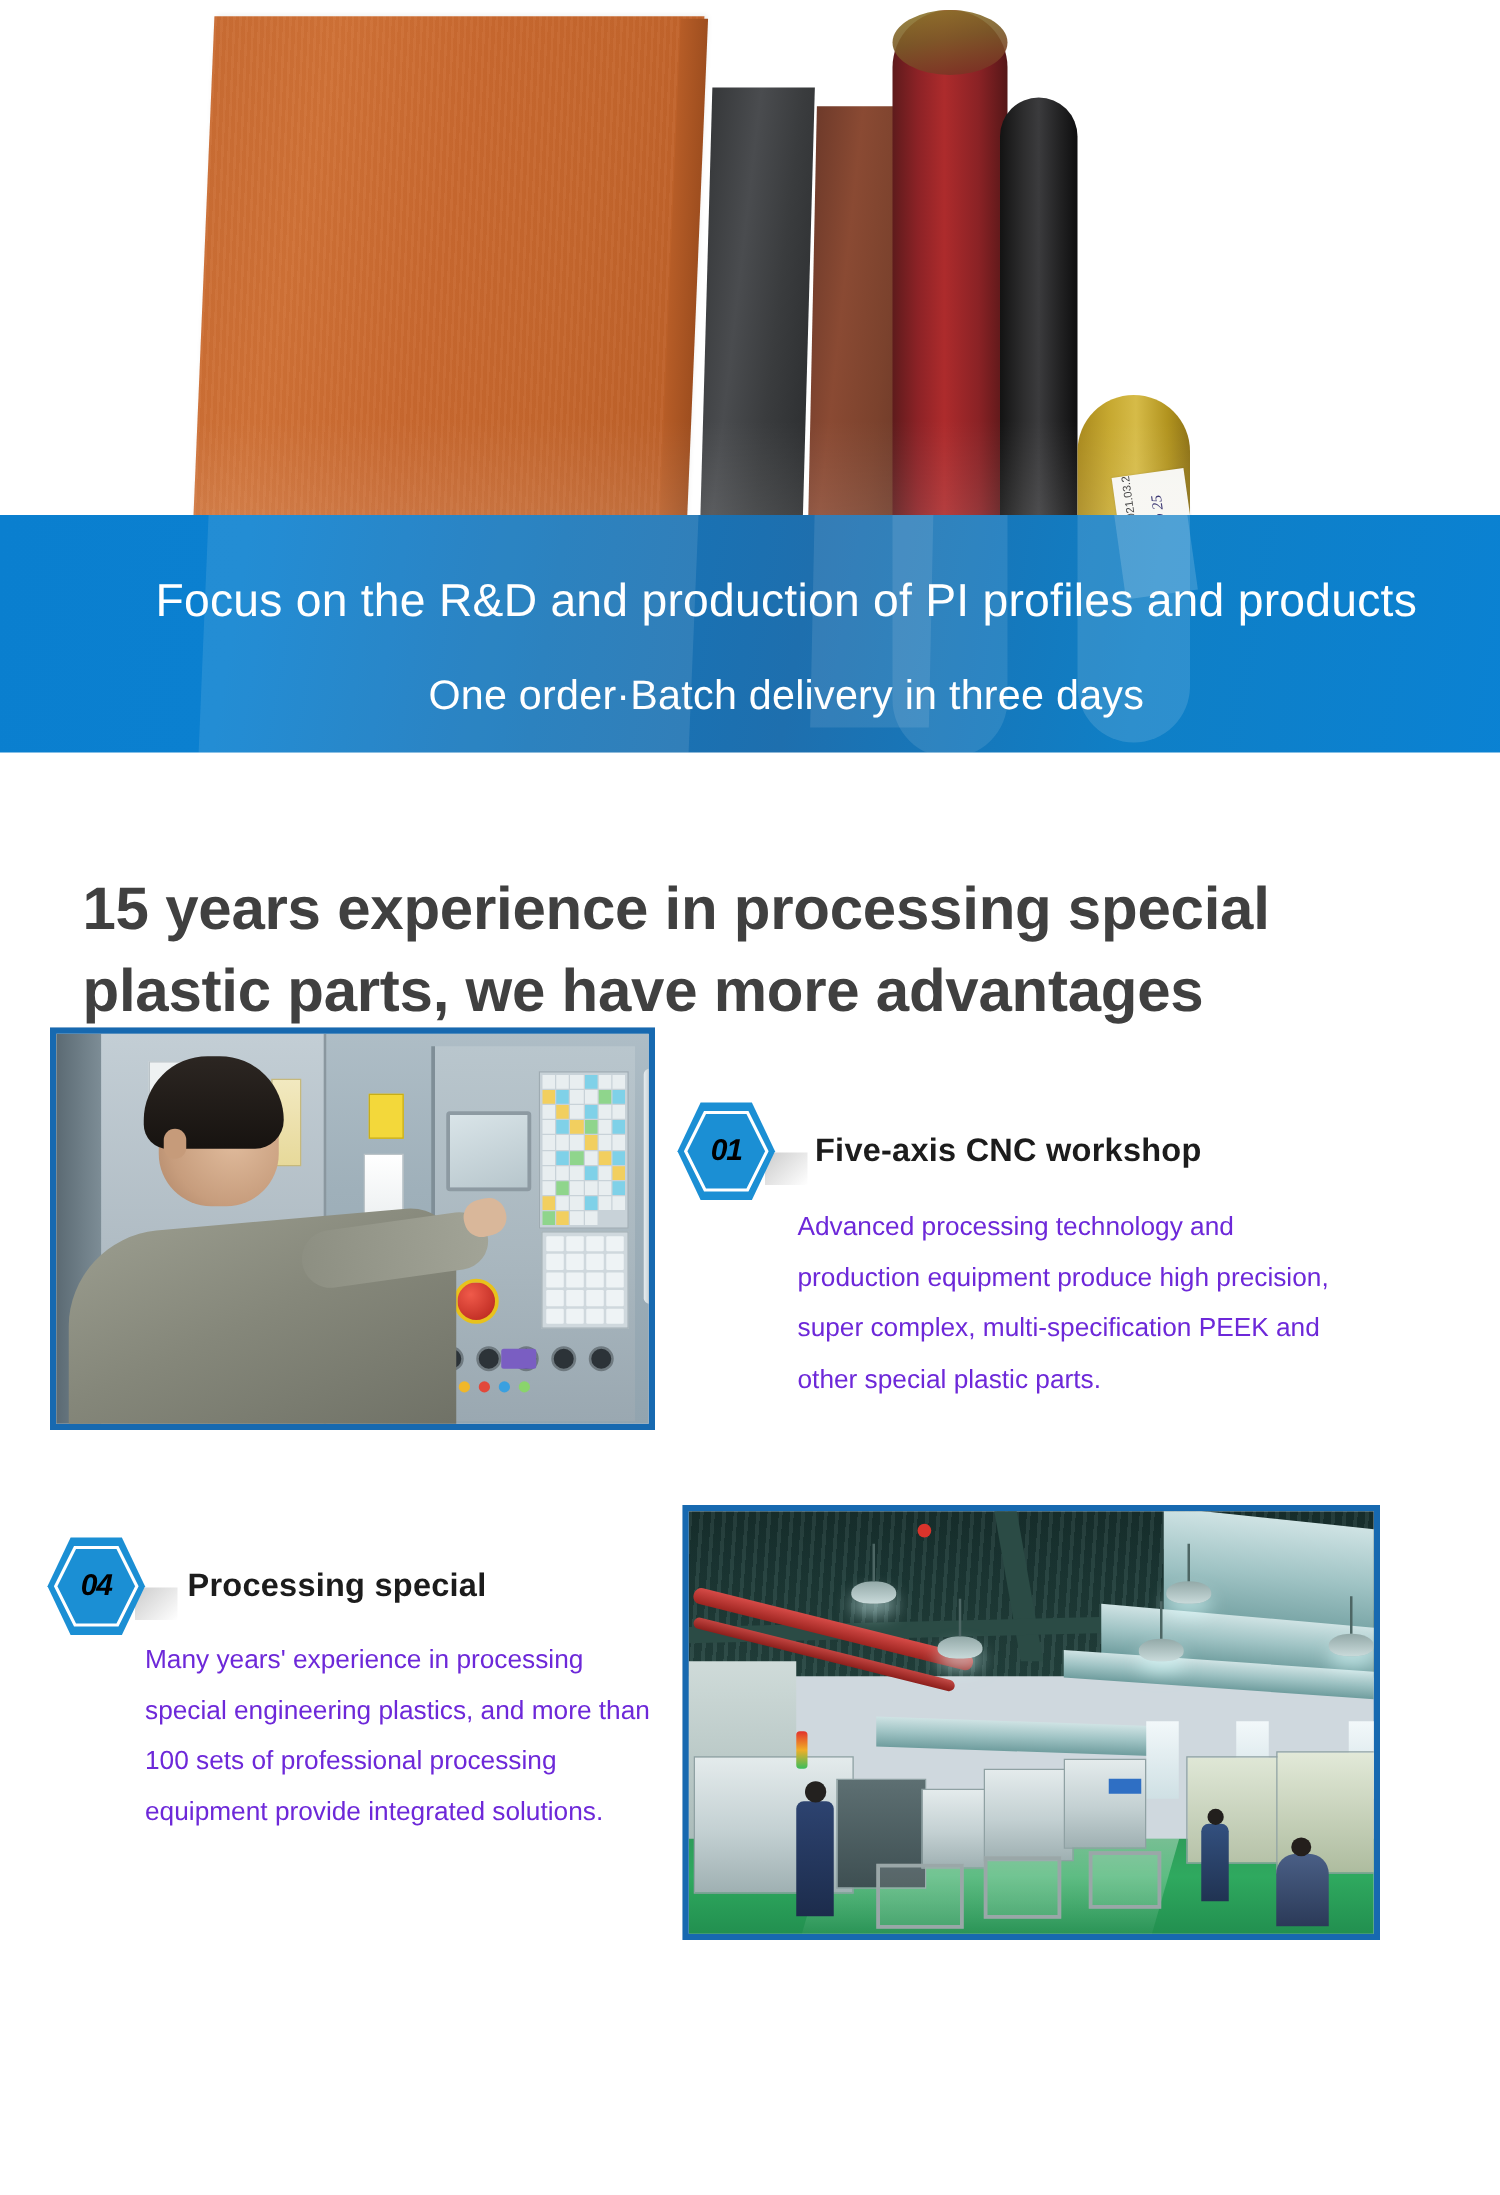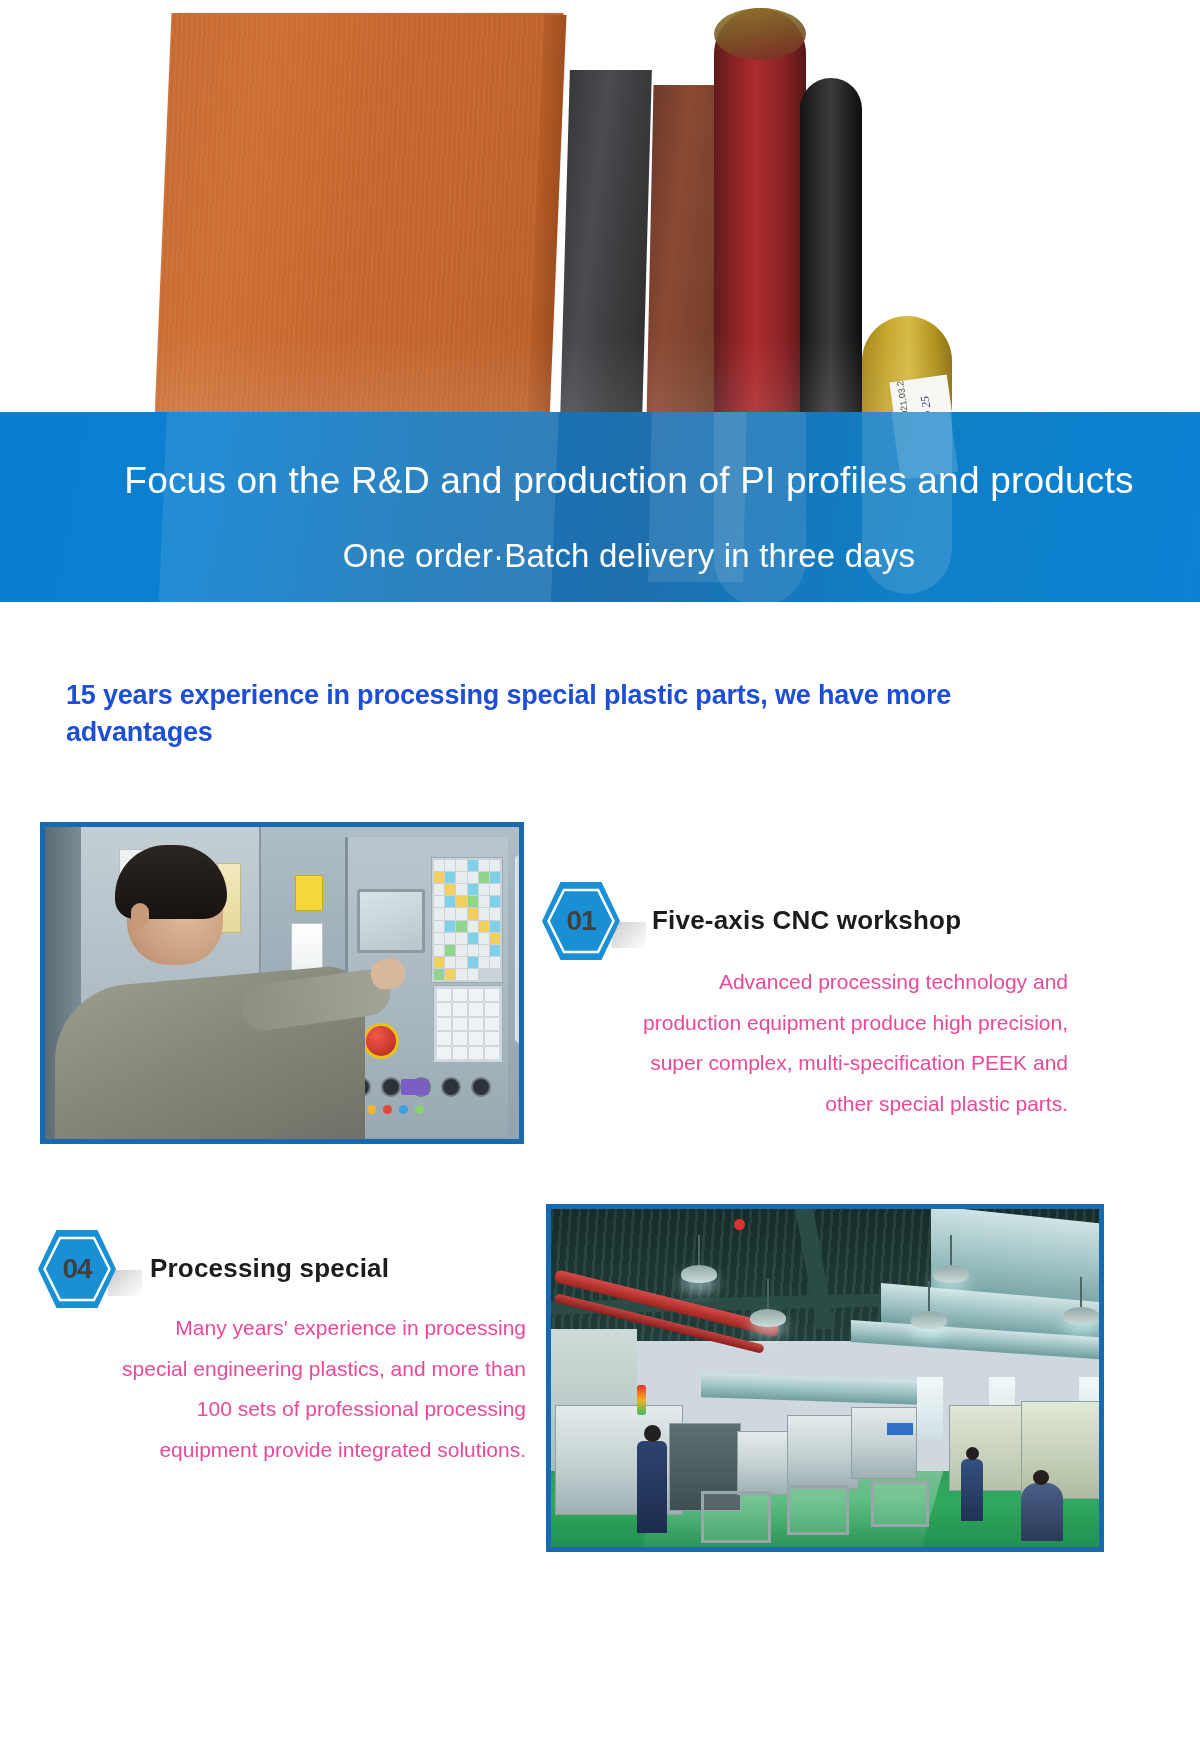--- a/index.html
+++ b/index.html
@@ -168,22 +168,22 @@
     font-size: 33px;
     line-height: 1;
     margin-top: 40px;
   }
 
   
   .section-heading {
     position: absolute;
     left: 66px; top: 655px;
     width: 1020px;
-    color: #1d4ed8;
-    font-size: 27px;
+    color: #404040;
+    font-size: 48px;
     font-weight: bold;
     line-height: 1.37;
     letter-spacing: -0.2px;
   }
 
   
   .photo-frame {
     position: absolute;
     border: 5px solid #1769b0;
     box-sizing: border-box;
@@ -310,45 +310,45 @@
 
   .badge-hex {
     position: absolute;
     width: 82px; height: 82px;
   }
   .badge-hex svg { display:block; }
   .badge-hex .num {
     position: absolute;
     left: 0; top: 0; width: 82px; height: 82px;
     display: flex; align-items: center; justify-content: center;
-    color: #404040;
-    font-size: 28px;
+    color: #000000;
+    font-size: 24px;
     font-weight: bold;
+    font-style: italic;
     letter-spacing: -1px;
   }
   .badge-shadow {
     position: absolute;
     width: 34px; height: 26px;
     background: linear-gradient(135deg, rgba(120,120,120,.38), rgba(180,180,180,0));
   }
 
   .feat-title {
     position: absolute;
     color: #1c1c1c;
     font-size: 26px;
     font-weight: bold;
     letter-spacing: .2px;
     white-space: nowrap;
   }
   .feat-body {
     position: absolute;
-    color: #ec4899;
+    color: #6d28d9;
     font-size: 21px;
     line-height: 1.93;
-    text-align: right;
   }
 
   .b1-badge { left: 540px; top: 880px; }
   .b1-badge-shadow { left: 612px; top: 922px; }
   .b1-title { left: 652px; top: 905px; }
   .b1-body { left: 638px; top: 962px; width: 430px; }
 
   .b2-badge { left: 36px; top: 1228px; }
   .b2-badge-shadow { left: 108px; top: 1270px; }
   .b2-title { left: 150px; top: 1253px; }

